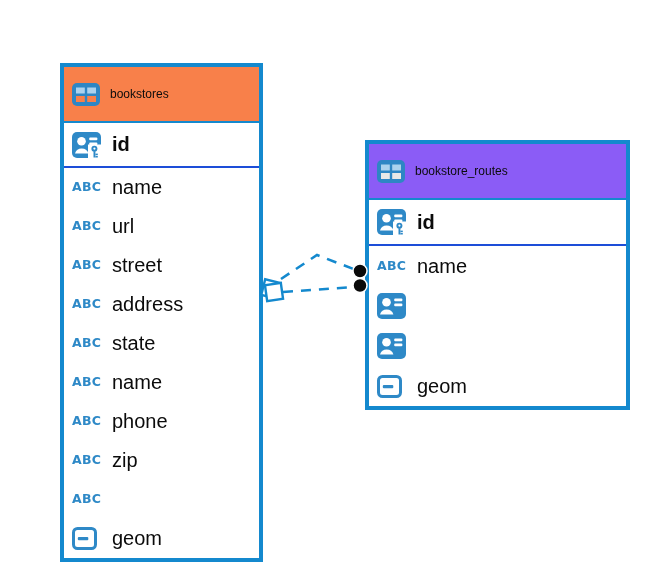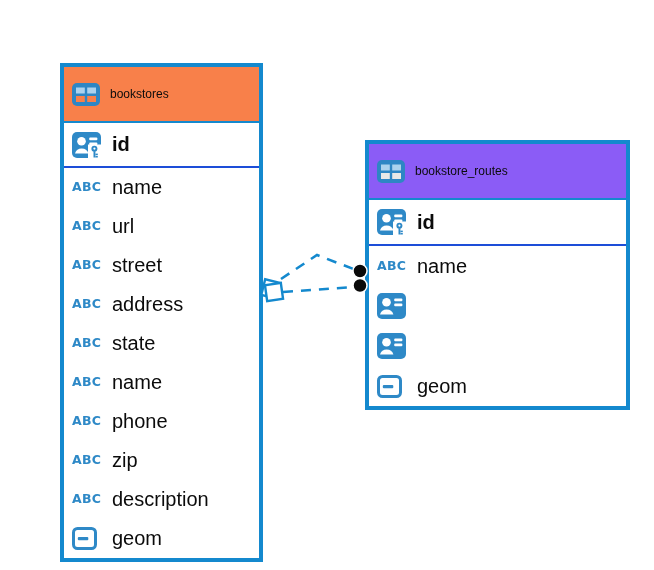--- a/index.html
+++ b/index.html
@@ -142,21 +142,20 @@
     <span class="icon-slot">
   <span class="abc-glyph">ABC</span>
 </span>
     <span>zip</span>
   </div>
 
   <div class="col-row">
     <span class="icon-slot">
   <span class="abc-glyph">ABC</span>
 </span>
-    <span>description</span>
   </div>
 
   <div class="col-row">
     <span class="icon-slot">
   <svg width="25" height="23" viewBox="0 0 25 23">
     <rect x="1.5" y="1.5" width="22" height="20" rx="4" fill="#fff" stroke="#2E89C7" stroke-width="3"></rect>
     <rect x="5.8" y="10" width="10.5" height="3.2" rx="1" fill="#2E89C7"></rect>
   </svg>
 </span>
     <span>geom</span>

